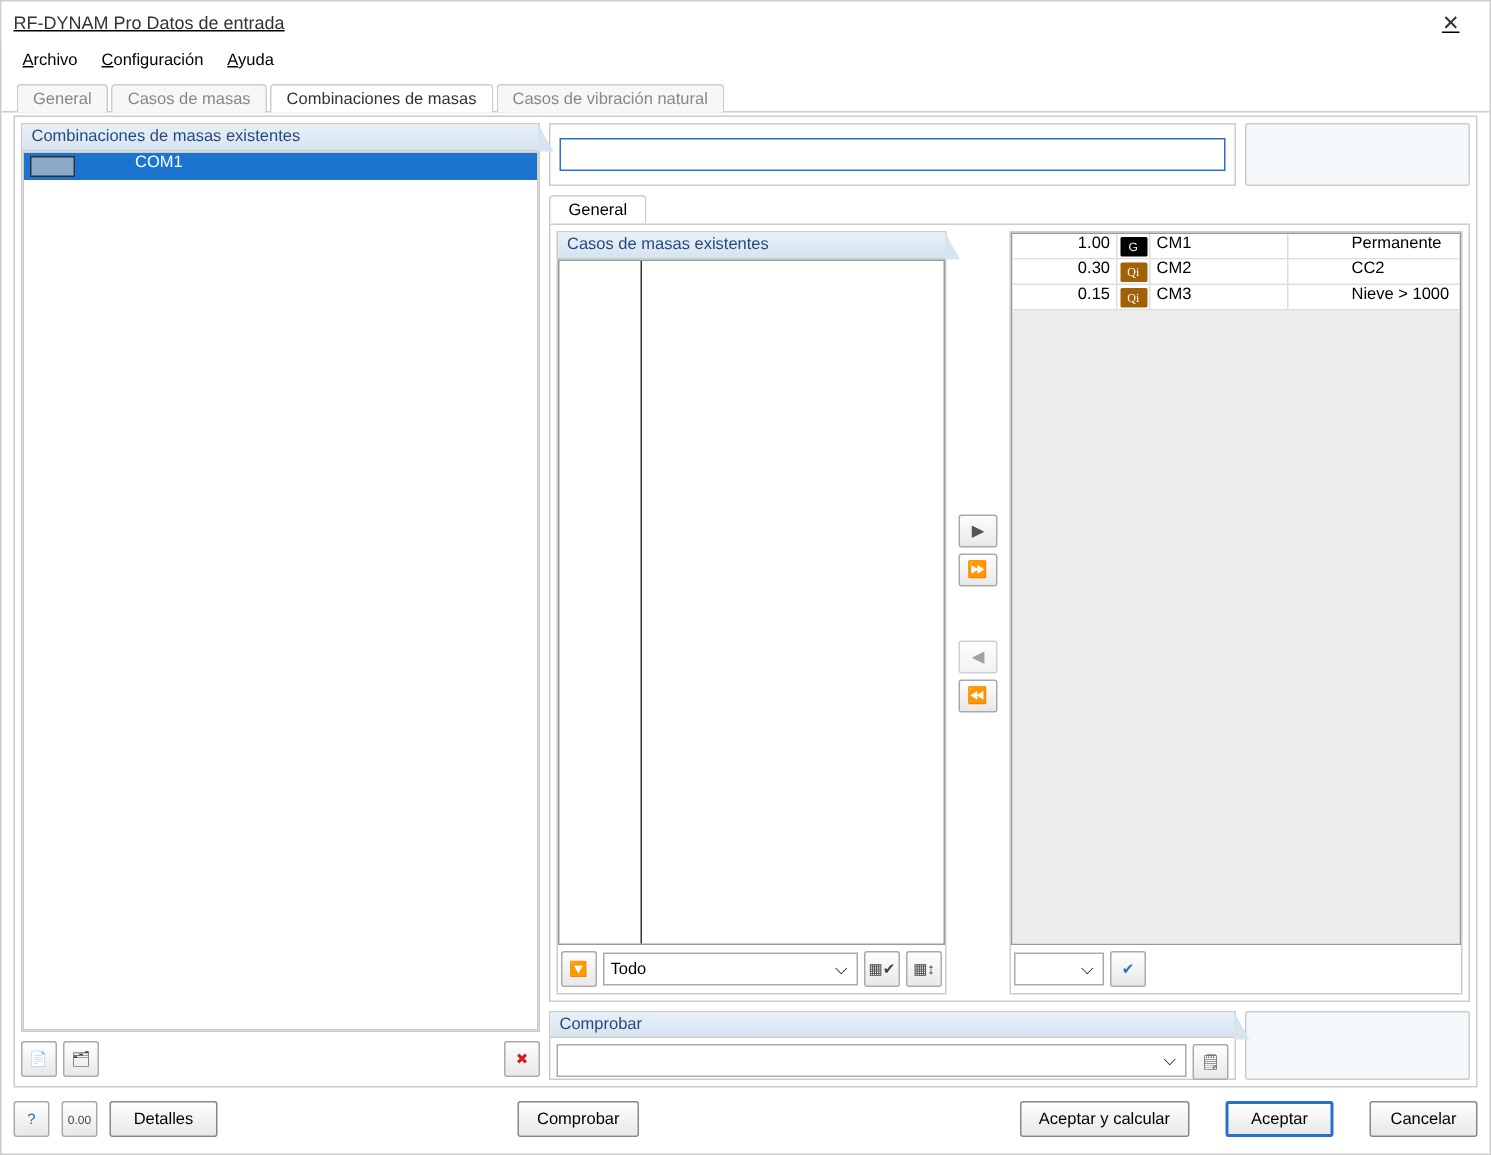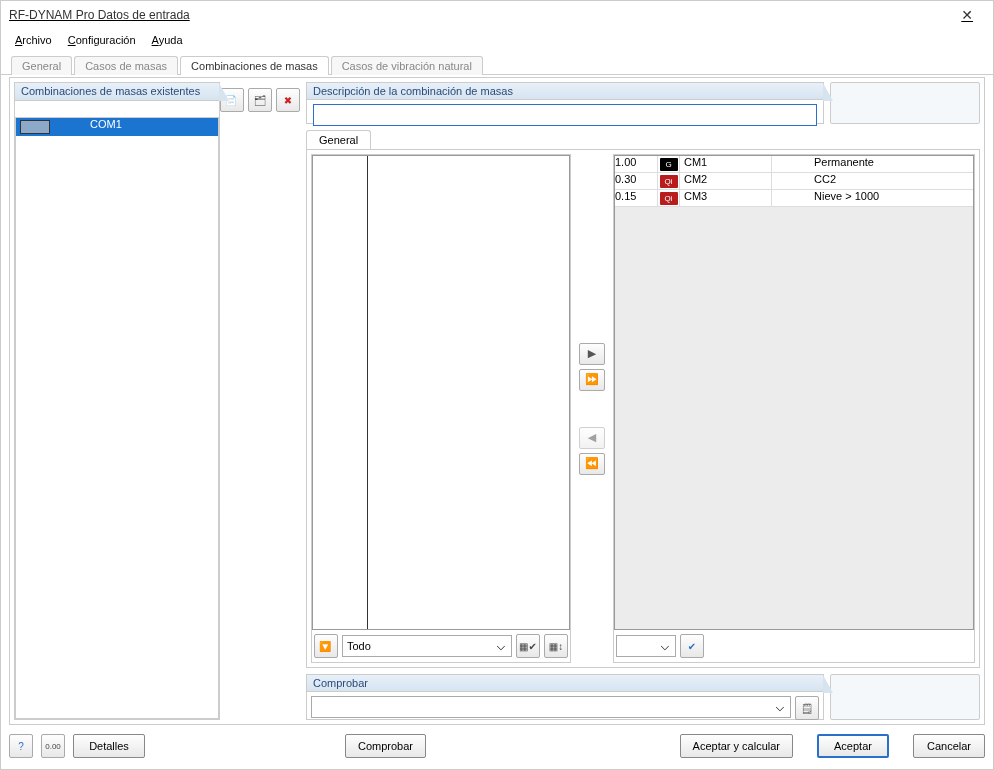--- a/index.html
+++ b/index.html
@@ -13,29 +13,29 @@
 .menuitem { padding: 2px 6px; cursor: pointer; }
 .menuitem span { text-decoration: underline; text-decoration-skip-ink: none; }
 
 .tabstrip { display: flex; align-items: flex-end; padding-left: 10px; margin-top: 4px; border-bottom: 1px solid #ccc; }
 .tab { padding: 3px 10px; border: 1px solid #ccc; border-bottom: none; margin-right: 2px; background: #f7f7f7; cursor: pointer; color: #333; border-top-left-radius: 3px; border-top-right-radius: 3px; position: relative; top: 1px;}
 .tab.active { background: #fff;}
 .tab.inactive { color: #888; }
 
 .dialog-body { position: absolute; top: 76px; bottom: 44px; left: 8px; right: 8px; border: 1px solid #ccc; display:flex; padding: 4px; }
 
-.left-col { width: 286px; display: flex; }
+.left-col { width: 346px; display: flex; flex-direction: column; }
 .right-col { flex: 1; display: flex; flex-direction: column; margin-left: 6px;}
 
 .group-header { background: linear-gradient(#e8f0f8, #d6e4f0); color: #2a4a7a; padding: 2px 6px; height: 18px; border-bottom: 1px solid #ccc; position: relative;}
 .group-header::after{ content:""; position:absolute; right:-10px; top:0; width:0; height:0; border-top:18px solid transparent; border-left:10px solid #d6e4f0;}
 
 .panel { border: 1px solid #ccc; background:#fff; display:flex; flex-direction:column; }
 
-.existing-list { flex:1; border:1px solid #ccc; margin-top:16px; position:relative; overflow:hidden;}
+.existing-list { flex:1; border:1px solid #ccc; margin-top:0; position:relative; overflow:hidden;}
 .list-row { display:flex; height:18px; }
 .list-row.sel { background:#1a74d0; color:#fff; }
 .list-row .swatch { width:70px; background:#1a74d0; position:relative;}
 .list-row .swatch .inner{position:absolute;left:4px;top:2px;width:30px;height:14px;background:#8da9c9;border:1px solid #333;}
 .list-row .label { padding-left:4px;flex:1; }
 
 .left-toolbar { height: 28px; display:flex; gap:4px; margin-top:4px; align-items:center; justify-content:space-between;}
 .icon-btn { width:24px;height:24px;border:1px solid #aaa;background:linear-gradient(#fefefe,#e8e8e8);cursor:pointer;display:flex;align-items:center;justify-content:center;font-size:10px;color:#444;border-radius:2px;}
 
 .top-row { display:flex; gap:6px; height:42px; }
@@ -52,25 +52,25 @@
 
 .subpanel { border:1px solid #ccc; flex:1; display:flex; padding:4px; gap:4px; min-height:0;}
 .sourcelist, .targetlist { border:1px solid #ccc; display:flex; flex-direction:column; min-height:0;}
 .sourcelist{ width:260px; }
 .targetlist{ flex:1; }
 .innergrid { flex:1; border:1px solid #999; background:#fff; position:relative; margin:0;}
 .transferbtns { width:34px; display:flex; flex-direction:column; justify-content:center; gap:4px; align-items:center;}
 .tbtn { width:26px; height:22px; border:1px solid #aaa; background:linear-gradient(#fefefe,#e8e8e8); border-radius:2px;display:flex;align-items:center;justify-content:center;font-size:11px;color:#555;}
 .tbtn.disabled{opacity:.55;}
 .gridrow { display:flex; height:17px; border-bottom:1px solid #ddd;}
-.c-factor{width:43px;text-align:left;padding-right:4px;border-right:1px solid #ddd;}
+.c-factor{width:70px;text-align:right;padding-right:4px;border-right:1px solid #ddd;}
 .c-badge{width:22px;display:flex;align-items:center;justify-content:center;border-right:1px solid #ddd;}
 .badge{display:inline-block;width:18px;height:13px;font-size:8px;color:#fff;text-align:center;line-height:13px;border-radius:1px;}
 .badge.g{background:#000;}
-.badge.q{background:#b91c1c;}
+.badge.q{background:#a16207;font-family:Liberation Serif, serif;}
 .c-code{width:92px;padding-left:4px;border-right:1px solid #ddd;}
 .c-type{flex:1;padding-left:4px;margin-left:38px;}
 .tgt-body{flex:1;background:#ececec;overflow:hidden;}
 .src-body{flex:1;position:relative;}
 .src-body::before{content:"";position:absolute;left:54px;top:0;bottom:0;width:1px;background:#333;}
 
 .bottom-toolbar{display:flex;gap:4px;padding:4px 2px;align-items:center;}
 .select-box{height:22px;border:1px solid #aaa;background:#fff;padding:0 4px;display:flex;align-items:center;min-width:120px;position:relative;text-align:right;}
 .select-box::after{content:"⌵";position:absolute;right:6px;}
 
@@ -125,34 +125,34 @@
         <div class="icon-btn">📄</div>
         <div class="icon-btn">🗂</div>
       </div>
       <div class="icon-btn" style="color:#c22;">✖</div>
     </div>
   </div>
 
   <div class="right-col">
     <div class="top-row">
       <div class="group com-desc">
-        <div class="group-header">Descripción de la combinación de masas</div>
         <div class="group-body">
           <input class="desc-input" value="" style="">
         </div>
       </div>
       <div class="hint-box"></div>
     </div>
 
     <div class="subtab-strip">
       <div class="subtab">General</div>
     </div>
 
     <div class="subpanel">
       <div class="sourcelist">
+        <div class="group-header">Casos de masas existentes</div>
         <div class="innergrid src-body"></div>
         <div class="bottom-toolbar">
           <div class="icon-btn">🔽</div>
           <div class="select-box" style="flex:1;">
               <span>Todo</span>
             </div>
           <div class="icon-btn">▦✔</div>
           <div class="icon-btn">▦↕</div>
         </div>
       </div>

